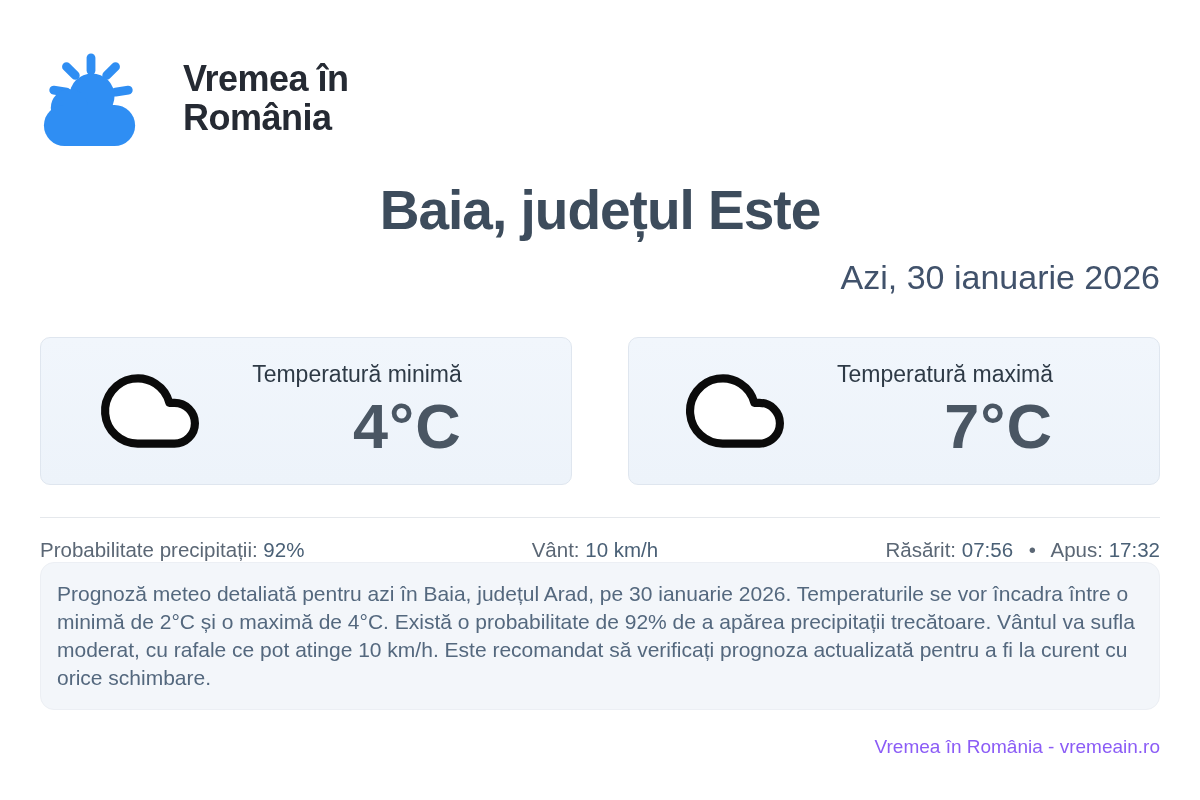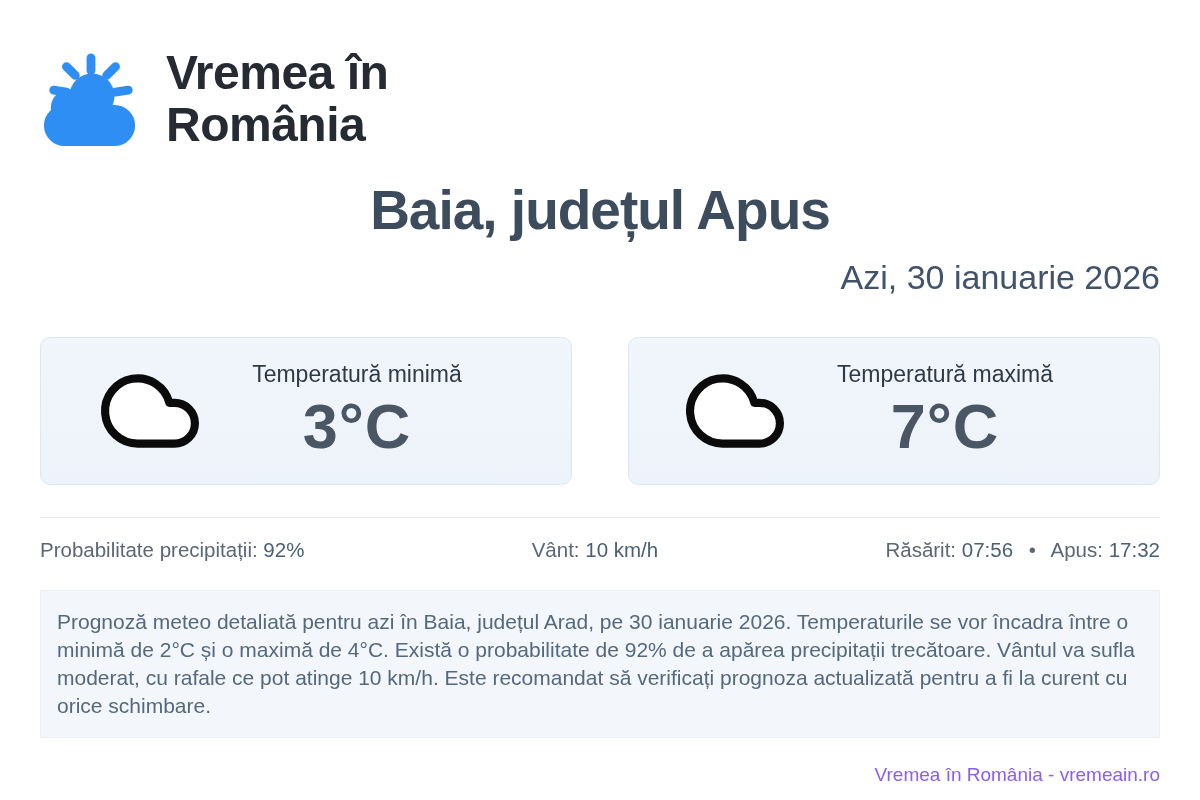--- a/index.html
+++ b/index.html
@@ -7,22 +7,22 @@
   body {
     font-family: "Liberation Sans", sans-serif;
     color: #3d4c5c;
     padding: 0 40px;
   }
 
   
   .header { display: flex; align-items: center; gap: 24px; margin-top: 46px; }
   .logo-icon-svg { width: 102px; height: 106px; display: block; }
   .logo-text {
-    font-size: 48px; font-weight: 800; line-height: 1.08;
-    color: #252a33; max-width: 240px; letter-spacing: -0.5px;
+    font-size: 36px; font-weight: 800; line-height: 1.08;
+    color: #252a33; max-width: 240px; letter-spacing: -0.5px; margin-left: 17px;
   }
 
   
   .page-title {
     text-align: center; font-size: 55px; font-weight: 800;
     color: #3d4c5c; margin-top: 26px; letter-spacing: -1px;
   }
   .page-subtitle {
     text-align: right; font-size: 34px; font-weight: 400;
     color: #41526b; margin-top: 16px;
@@ -31,37 +31,37 @@
   
   .cards { display: flex; gap: 56px; margin-top: 40px; }
   .card {
     flex: 1; height: 148px; border-radius: 10px;
     background: linear-gradient(180deg, #f1f6fc 0%, #edf3fa 100%);
     border: 1px solid #dfe6ef;
     display: flex; align-items: center; justify-content: center; gap: 42px;
     padding-right: 60px;
   }
   .card-cloud-svg { width: 120px; height: 98px; display: block; flex-shrink: 0; }
-  .card-text { display: flex; flex-direction: column; align-items: center; }
+  .card-text { display: flex; flex-direction: column; align-items: flex-end; }
   .card-label { font-size: 23px; color: #2e3a46; }
   .card-value { font-size: 63px; font-weight: 700; color: #4a5663; margin-top: 2px; letter-spacing: 1px; }
 
   
   .divider { border: none; border-top: 1px solid #e5e8ec; margin-top: 32px; }
   .details-row {
     display: flex; justify-content: space-between; align-items: flex-start;
     margin-top: 20px; font-size: 20.5px; color: #5b6775;
   }
   .detail-value { color: #4a6076; }
   .dot-sep { color: #5b6775; margin: 0 10px; }
 
   
   .description-box {
-    margin-top: 28px; background: #f3f6fa; border: 1px solid #eceff4;
-    border-radius: 0; padding: 17px 16px;
+    margin-top: 0; background: #f3f6fa; border: 1px solid #eceff4;
+    border-radius: 14px; padding: 17px 16px;
   }
   .description-text { font-size: 21px; line-height: 1.33; color: #54687e; }
 
   
   .footer { margin-top: 26px; text-align: right; font-size: 19px; color: #8b5cf6; }
 </style>
 </head>
 <body>
 
 <div class="header">
@@ -77,33 +77,33 @@
       <g fill="#2f8ef3">
         <circle cx="53" cy="49" r="23"></circle>
         <circle cx="30" cy="61" r="19"></circle>
         <rect x="4" y="58" width="93" height="42" rx="21"></rect>
       </g>
     </svg>
   </span>
   <div class="logo-text">Vremea în România</div>
 </div>
 
-<h1 class="page-title">Baia, județul Apus</h1>
+<h1 class="page-title">Baia, județul Este</h1>
 <div class="page-subtitle">Azi, 30 ianuarie 2026</div>
 
 <div class="cards">
   <div class="card">
     <span>
       <svg class="card-cloud-svg" viewBox="0 0 24 24" xmlns="http://www.w3.org/2000/svg" fill="#ffffff" stroke="#0b0b0b" stroke-width="2" stroke-linecap="round" stroke-linejoin="round" aria-hidden="true">
         <path d="M18 10h-1.26A8 8 0 1 0 9 20h9a5 5 0 0 0 0-10z"></path>
       </svg>
     </span>
     <div class="card-text">
       <div class="card-label">Temperatură minimă</div>
-      <div class="card-value">3°C</div>
+      <div class="card-value">4°C</div>
     </div>
   </div>
   <div class="card">
     <span>
       <svg class="card-cloud-svg" viewBox="0 0 24 24" xmlns="http://www.w3.org/2000/svg" fill="#ffffff" stroke="#0b0b0b" stroke-width="2" stroke-linecap="round" stroke-linejoin="round" aria-hidden="true">
         <path d="M18 10h-1.26A8 8 0 1 0 9 20h9a5 5 0 0 0 0-10z"></path>
       </svg>
     </span>
     <div class="card-text">
       <div class="card-label">Temperatură maximă</div>

